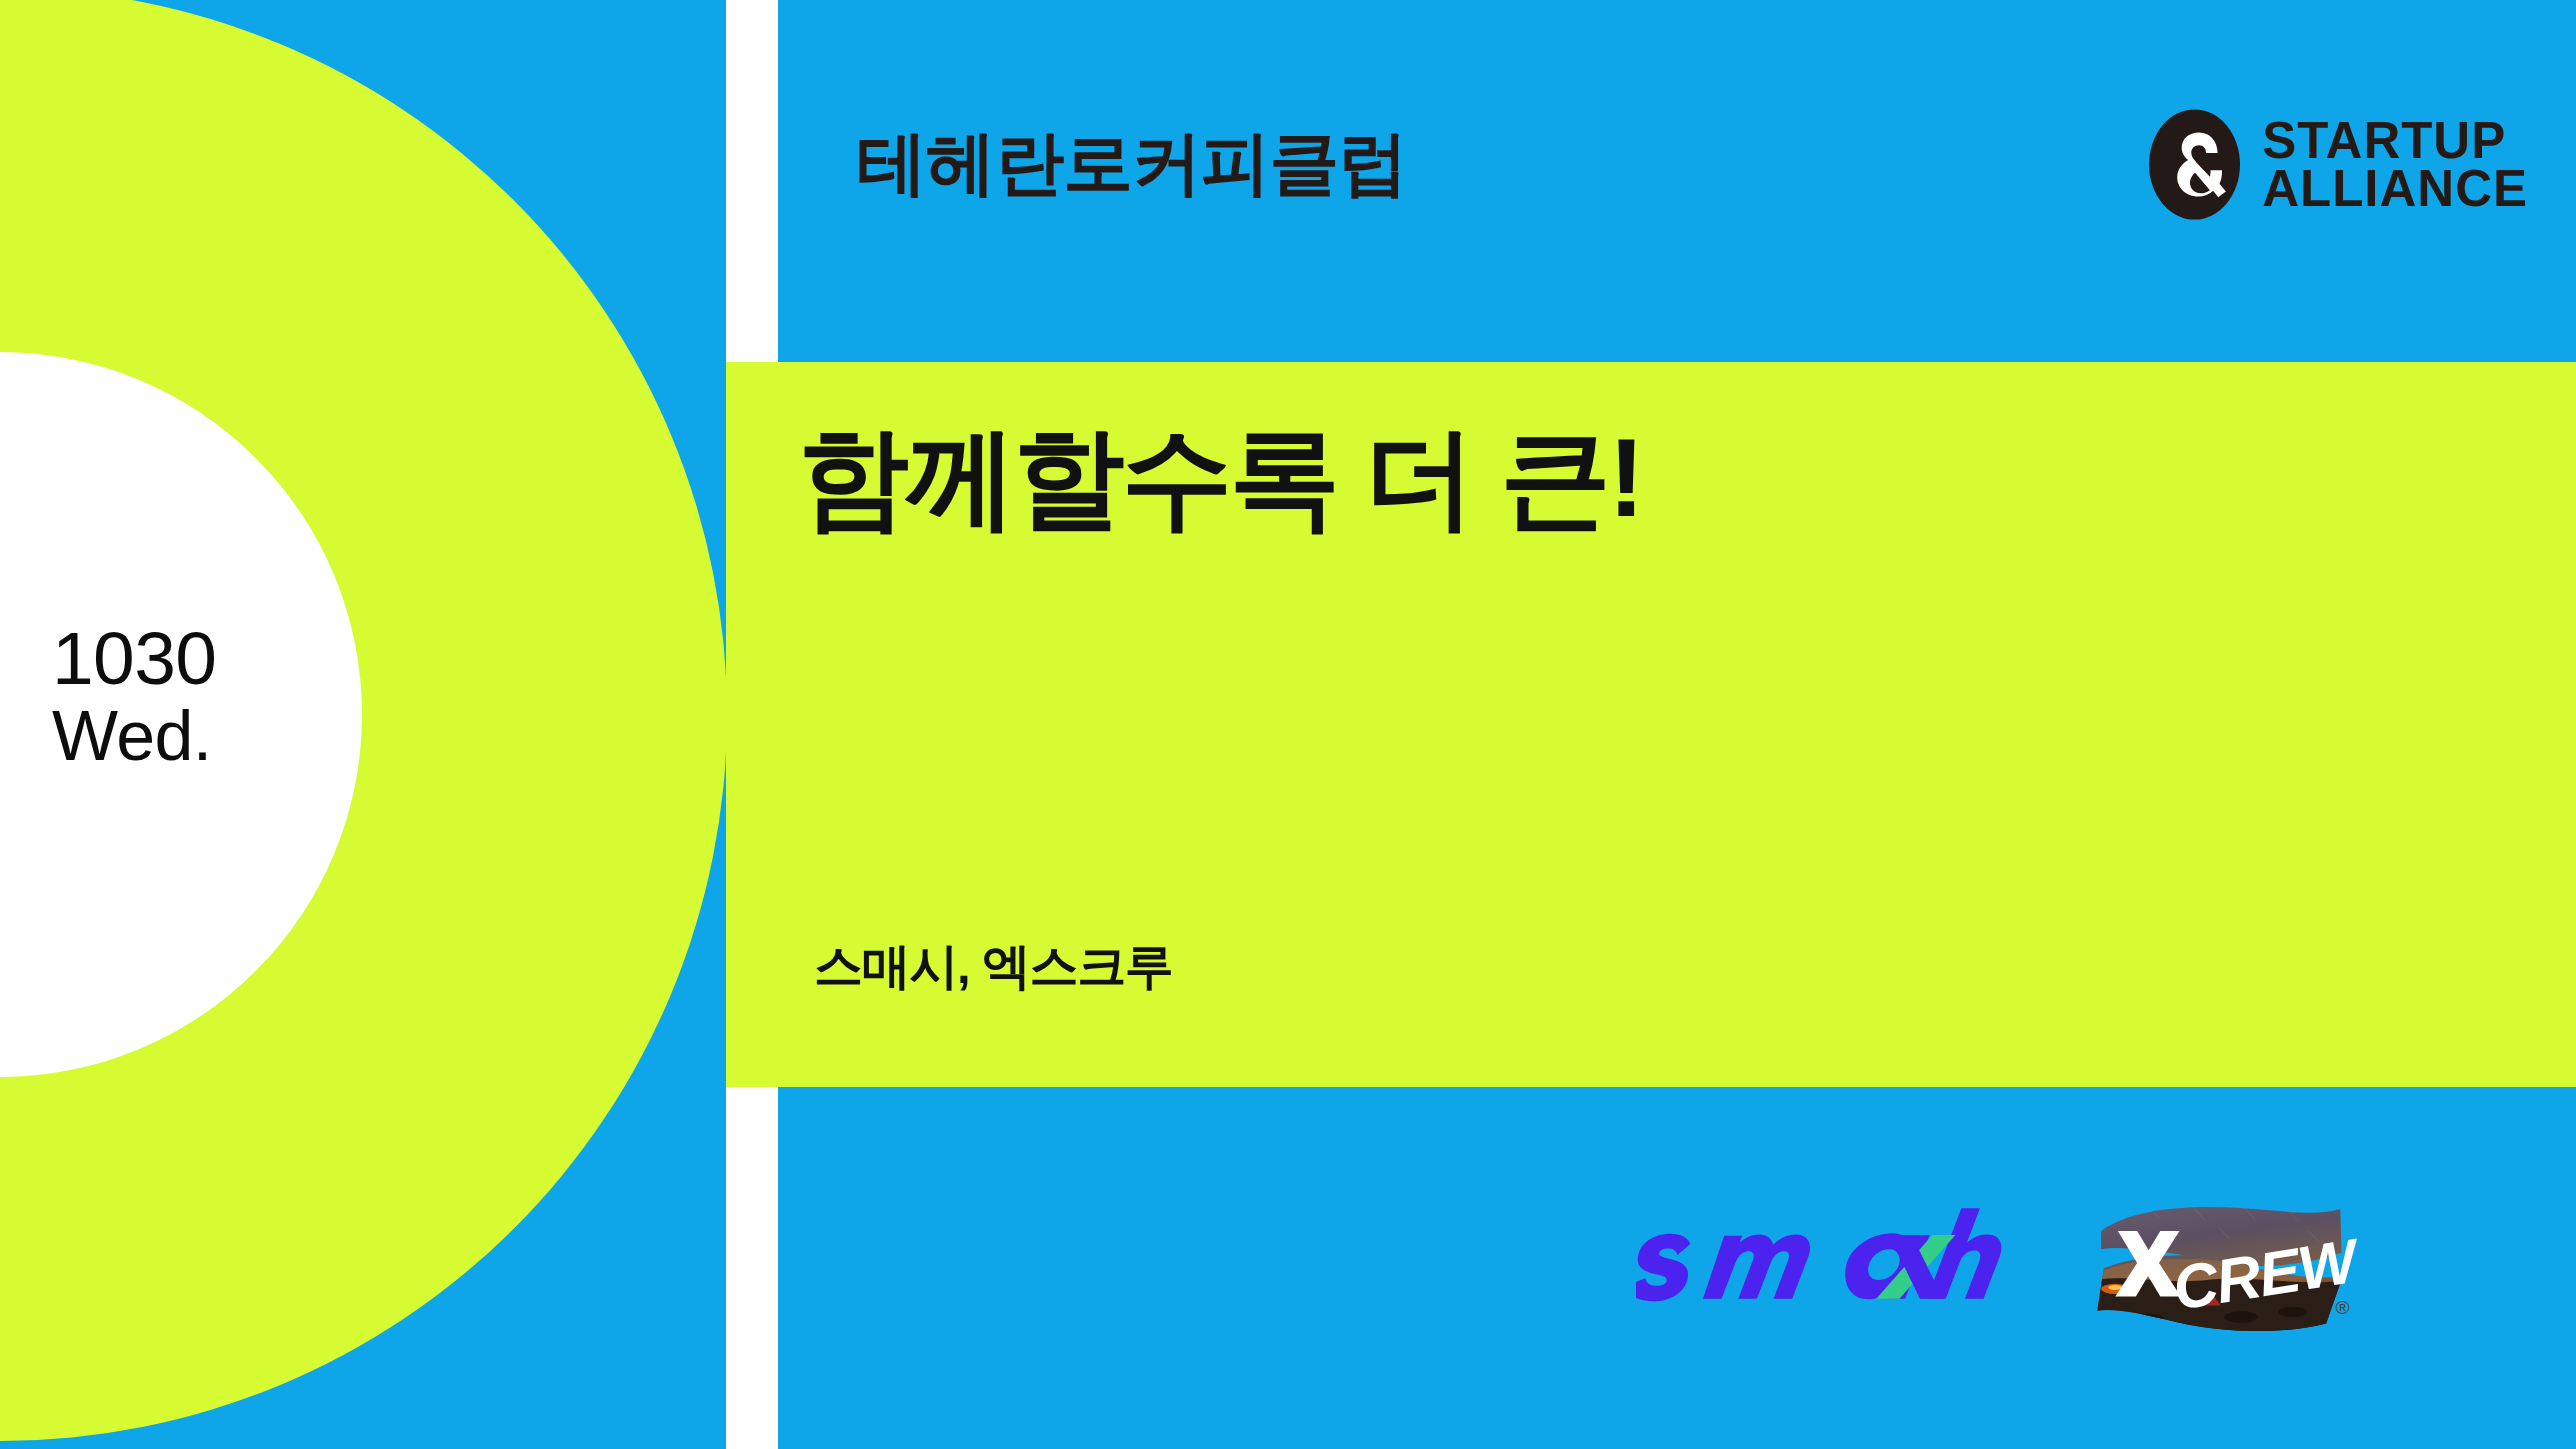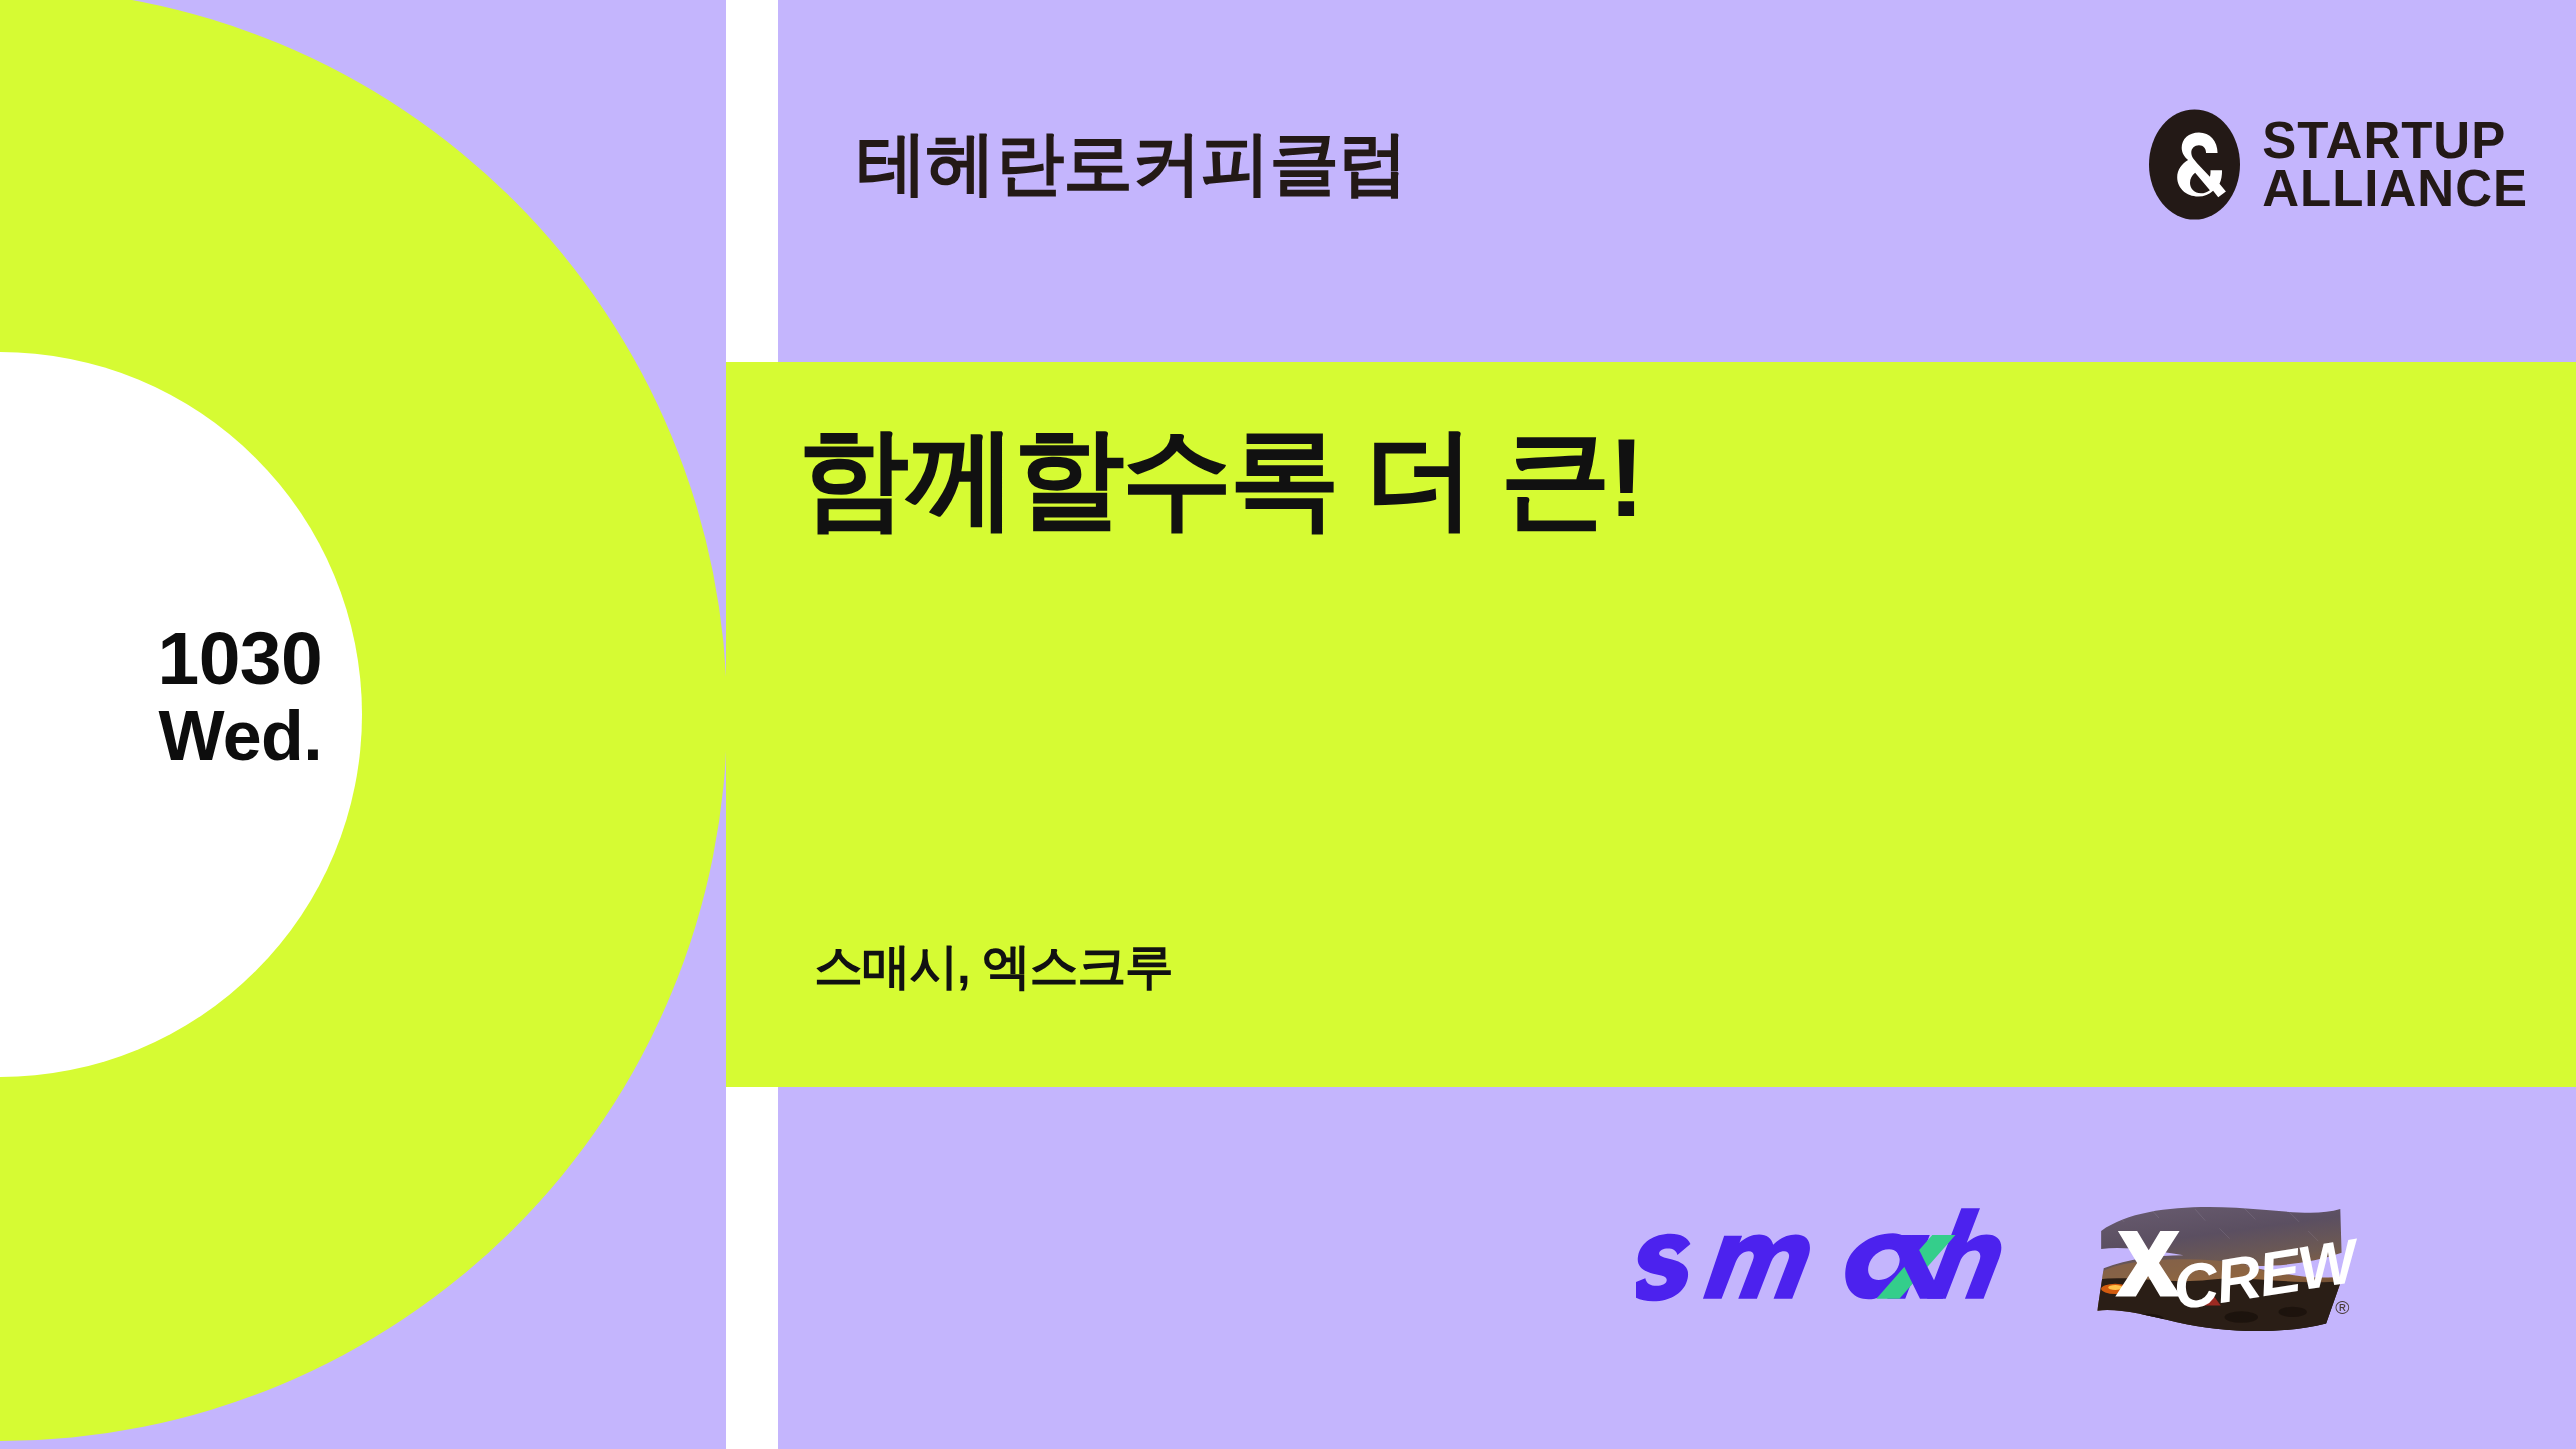--- a/index.html
+++ b/index.html
@@ -10,21 +10,21 @@
   }
   body {
     font-family: "Liberation Sans", "DejaVu Sans", sans-serif;
   }
 
   
   .poster {
     position: relative;
     width: 2576px;
     height: 1449px;
-    background: #c4b5fd;
+    background: #0ea5e9;
     overflow: hidden;
   }
 
   
   .c-shape-outer {
     position: absolute;
     left: 0px;
     top: -11.6px;
     width: 1453px;
     height: 1453px;
@@ -98,23 +98,23 @@
     letter-spacing: 1px;
     color: var(--ink);
   }
 
   
   .date-block {
     position: absolute;
     left: 52px;
     top: 618px;
     width: 270px;
-    text-align: right;
+    text-align: left;
     color: #0d0d0d;
-    font-weight: 700;
+    font-weight: 400;
     line-height: 1.08;
   }
   .date-num  { font-size: 75px; letter-spacing: -0.6px; }
   .date-day  { font-size: 70px; letter-spacing: -0.6px; }
 
   
   .headline {
     position: absolute;
     left: 798px;
     top: 406px;

